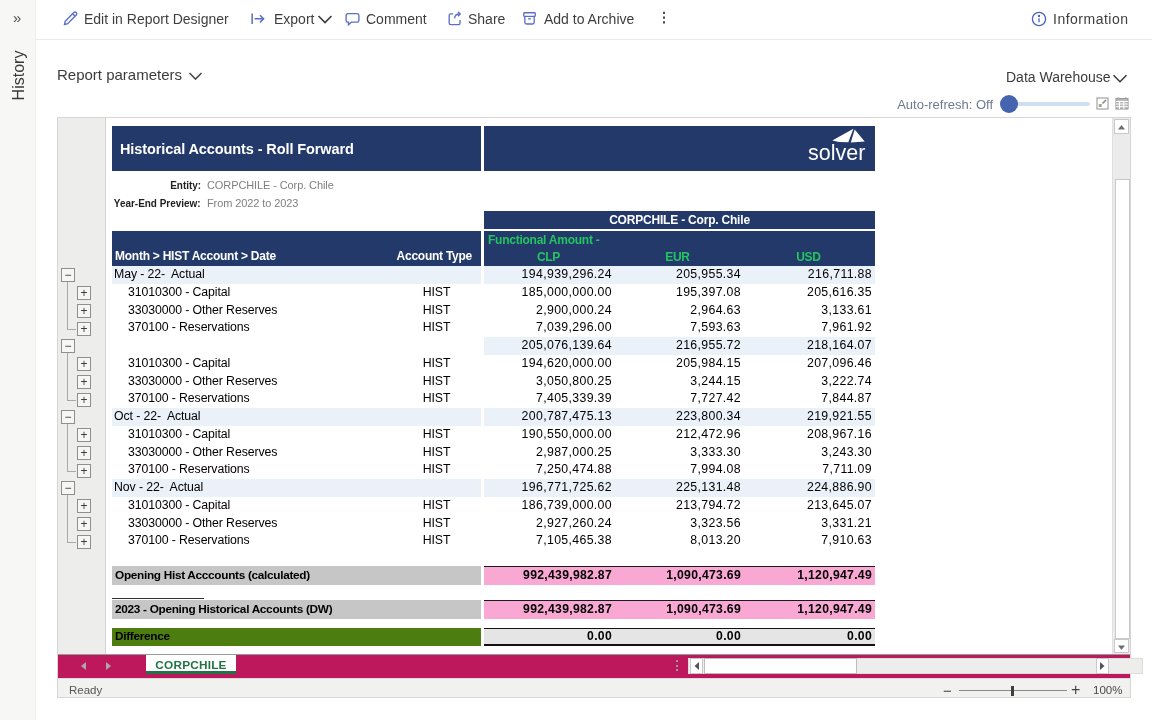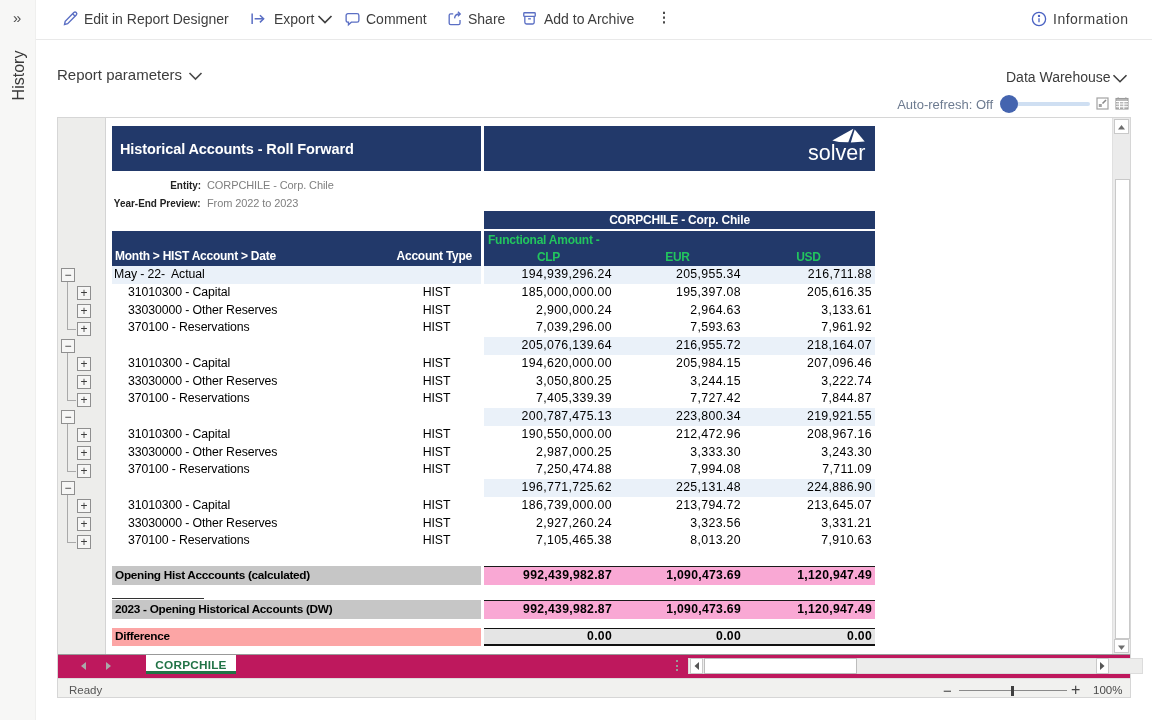--- a/index.html
+++ b/index.html
@@ -217,20 +217,21 @@
       <div class="c n n3">3,222.74</div>
     </div>
 <div class="row drow" style="top:272.45px">
       <div class="c l" style="padding-left:16px">370100 - Reservations</div>
       <div class="c t">HIST</div>
       <div class="c n n1">7,405,339.39</div>
       <div class="c n n2">7,727.42</div>
       <div class="c n n3">7,844.87</div>
     </div>
 <div class="row grow" style="top:290.20px">
+      <div class="c l" style="padding-left:2px">Oct - 22-&nbsp; Actual</div>
       <div class="c n n1">200,787,475.13</div>
       <div class="c n n2">223,800.34</div>
       <div class="c n n3">219,921.55</div>
     </div>
 <div class="row drow" style="top:307.95px">
       <div class="c l" style="padding-left:16px">31010300 - Capital</div>
       <div class="c t">HIST</div>
       <div class="c n n1">190,550,000.00</div>
       <div class="c n n2">212,472.96</div>
       <div class="c n n3">208,967.16</div>
@@ -243,20 +244,21 @@
       <div class="c n n3">3,243.30</div>
     </div>
 <div class="row drow" style="top:343.45px">
       <div class="c l" style="padding-left:16px">370100 - Reservations</div>
       <div class="c t">HIST</div>
       <div class="c n n1">7,250,474.88</div>
       <div class="c n n2">7,994.08</div>
       <div class="c n n3">7,711.09</div>
     </div>
 <div class="row grow" style="top:361.20px">
+      <div class="c l" style="padding-left:2px">Nov - 22-&nbsp; Actual</div>
       <div class="c n n1">196,771,725.62</div>
       <div class="c n n2">225,131.48</div>
       <div class="c n n3">224,886.90</div>
     </div>
 <div class="row drow" style="top:378.95px">
       <div class="c l" style="padding-left:16px">31010300 - Capital</div>
       <div class="c t">HIST</div>
       <div class="c n n1">186,739,000.00</div>
       <div class="c n n2">213,794.72</div>
       <div class="c n n3">213,645.07</div>
@@ -286,21 +288,21 @@
   <div class="abs" style="left:54px;top:479.5px;width:92px;height:1.5px;background:#333"></div>
   <div class="srow" style="top:481.5px;left:0;width:817px">
       <div class="slab">2023 - Opening Historical Accounts (DW)</div>
       <div class="snum">
         <span class="s1">992,439,982.87</span>
         <span class="s2">1,090,473.69</span>
         <span class="s3">1,120,947.49</span>
       </div>
     </div>
   <div class="srow" style="top:509.6px;left:0;width:817px;height:18.8px">
-      <div class="slab" style="background:#fca5a5;line-height:16px">Difference</div>
+      <div class="slab" style="background:#4d7c0f;line-height:16px">Difference</div>
       <div class="snum" style="background:#e5e5e5;border-top:1.2px solid #111;border-bottom:2.8px solid #111">
         <span class="s1" style="line-height:15px">0.00</span>
         <span class="s2" style="line-height:15px">0.00</span>
         <span class="s3" style="line-height:15px">0.00</span>
       </div>
     </div>
   <div id="vsb">
     <div class="sbbtn" style="left:1px;top:1px;width:15px;height:15px"><svg width="13" height="13" viewBox="0 0 13 13">
           <polygon points="6.5,4 10,8.5 3,8.5" fill="#6e6e6e"></polygon>
         </svg></div>

